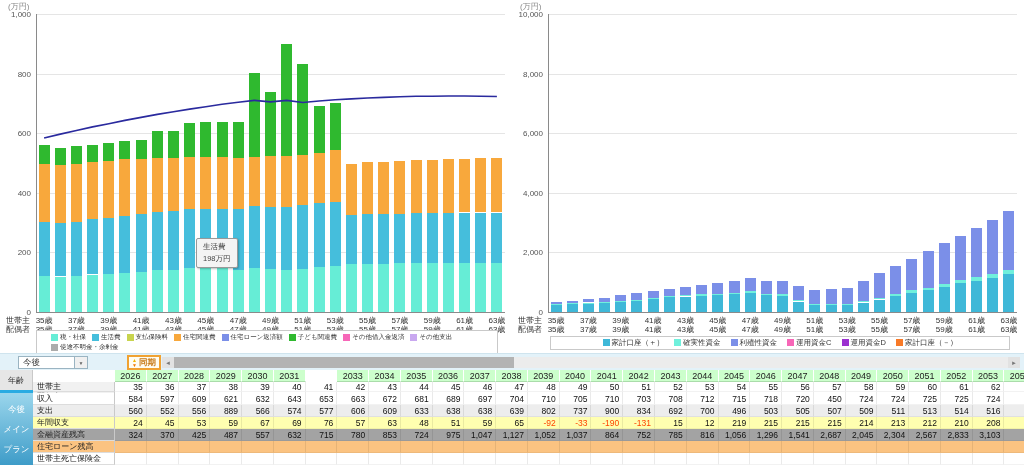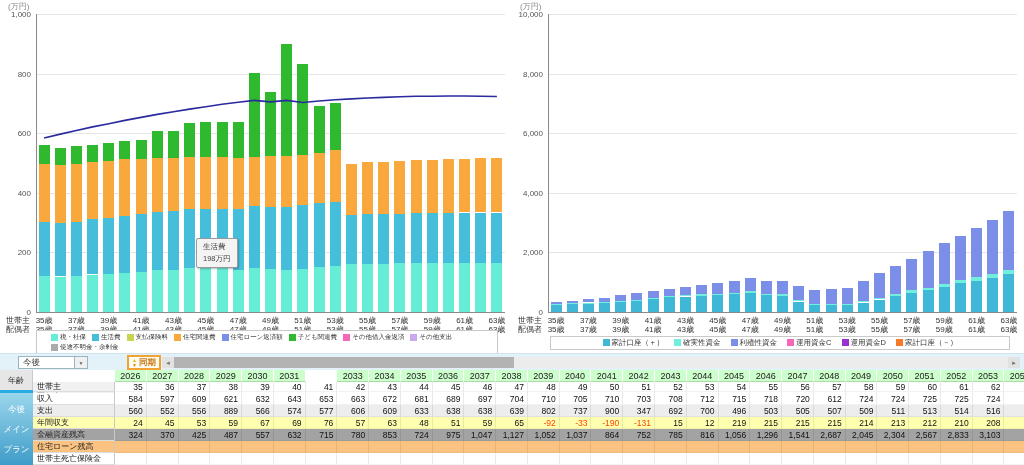--- a/index.html
+++ b/index.html
@@ -575,21 +575,21 @@
         <div class="vcell">704</div>
         <div class="vcell">710</div>
         <div class="vcell">705</div>
         <div class="vcell">710</div>
         <div class="vcell">703</div>
         <div class="vcell">708</div>
         <div class="vcell">712</div>
         <div class="vcell">715</div>
         <div class="vcell">718</div>
         <div class="vcell">720</div>
-        <div class="vcell">612</div>
+        <div class="vcell">450</div>
         <div class="vcell">724</div>
         <div class="vcell">724</div>
         <div class="vcell">725</div>
         <div class="vcell">725</div>
         <div class="vcell">724</div>
         <div class="vcell"></div>
       </div>
       <div class="trow r-expense" style="left: 33px; top: 405px; width: 991px; height: 12px;">
         <div class="label-cell">支出</div>
         <div class="vcell">560</div>
@@ -601,21 +601,21 @@
         <div class="vcell">577</div>
         <div class="vcell">606</div>
         <div class="vcell">609</div>
         <div class="vcell">633</div>
         <div class="vcell">638</div>
         <div class="vcell">638</div>
         <div class="vcell">639</div>
         <div class="vcell">802</div>
         <div class="vcell">737</div>
         <div class="vcell">900</div>
-        <div class="vcell">347</div>
+        <div class="vcell">834</div>
         <div class="vcell">692</div>
         <div class="vcell">700</div>
         <div class="vcell">496</div>
         <div class="vcell">503</div>
         <div class="vcell">505</div>
         <div class="vcell">507</div>
         <div class="vcell">509</div>
         <div class="vcell">511</div>
         <div class="vcell">513</div>
         <div class="vcell">514</div>

